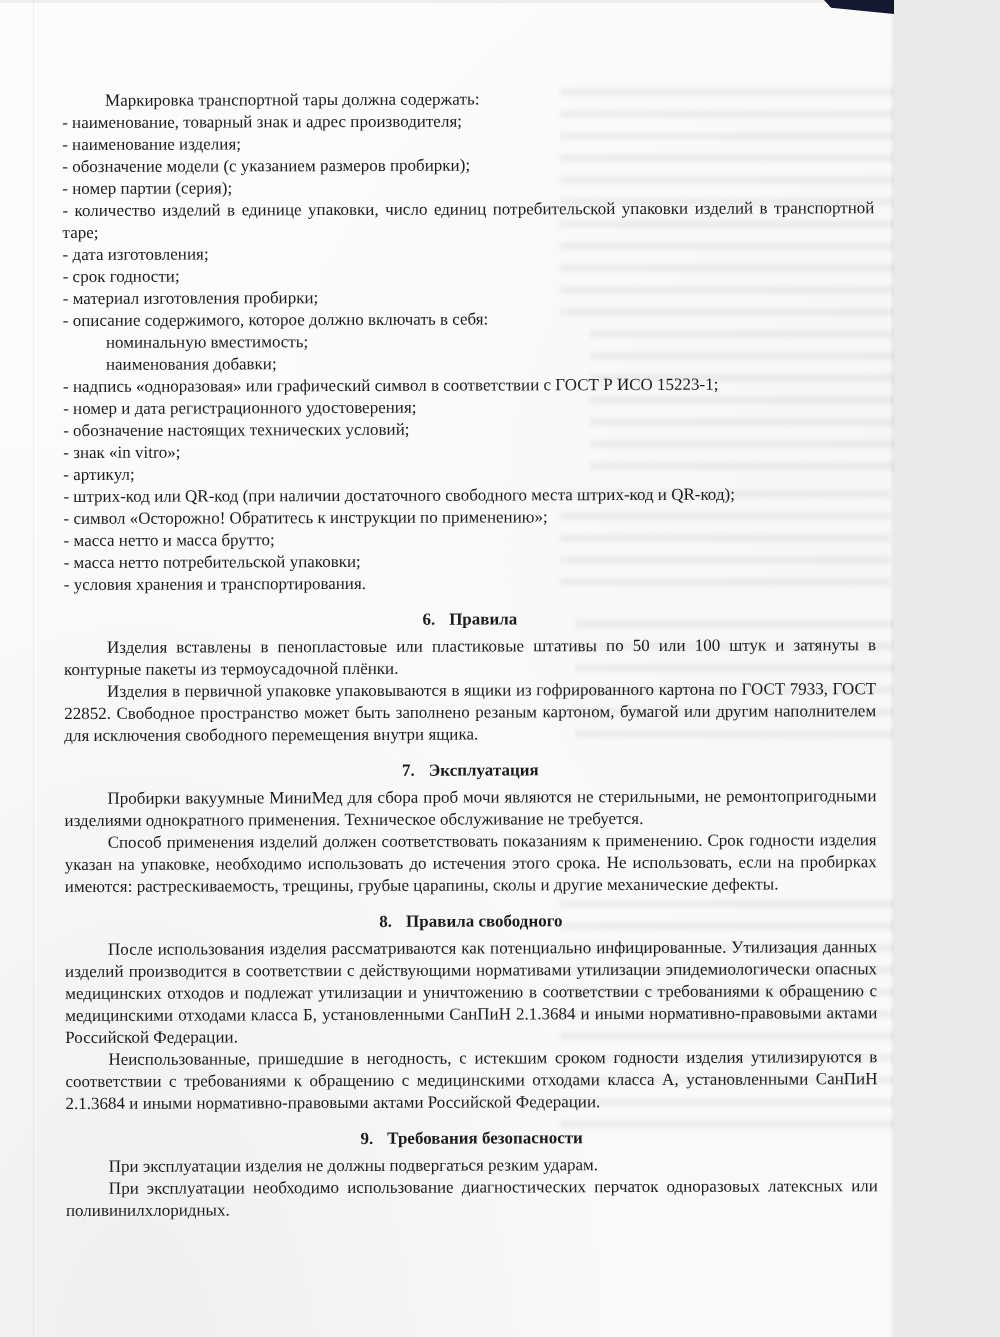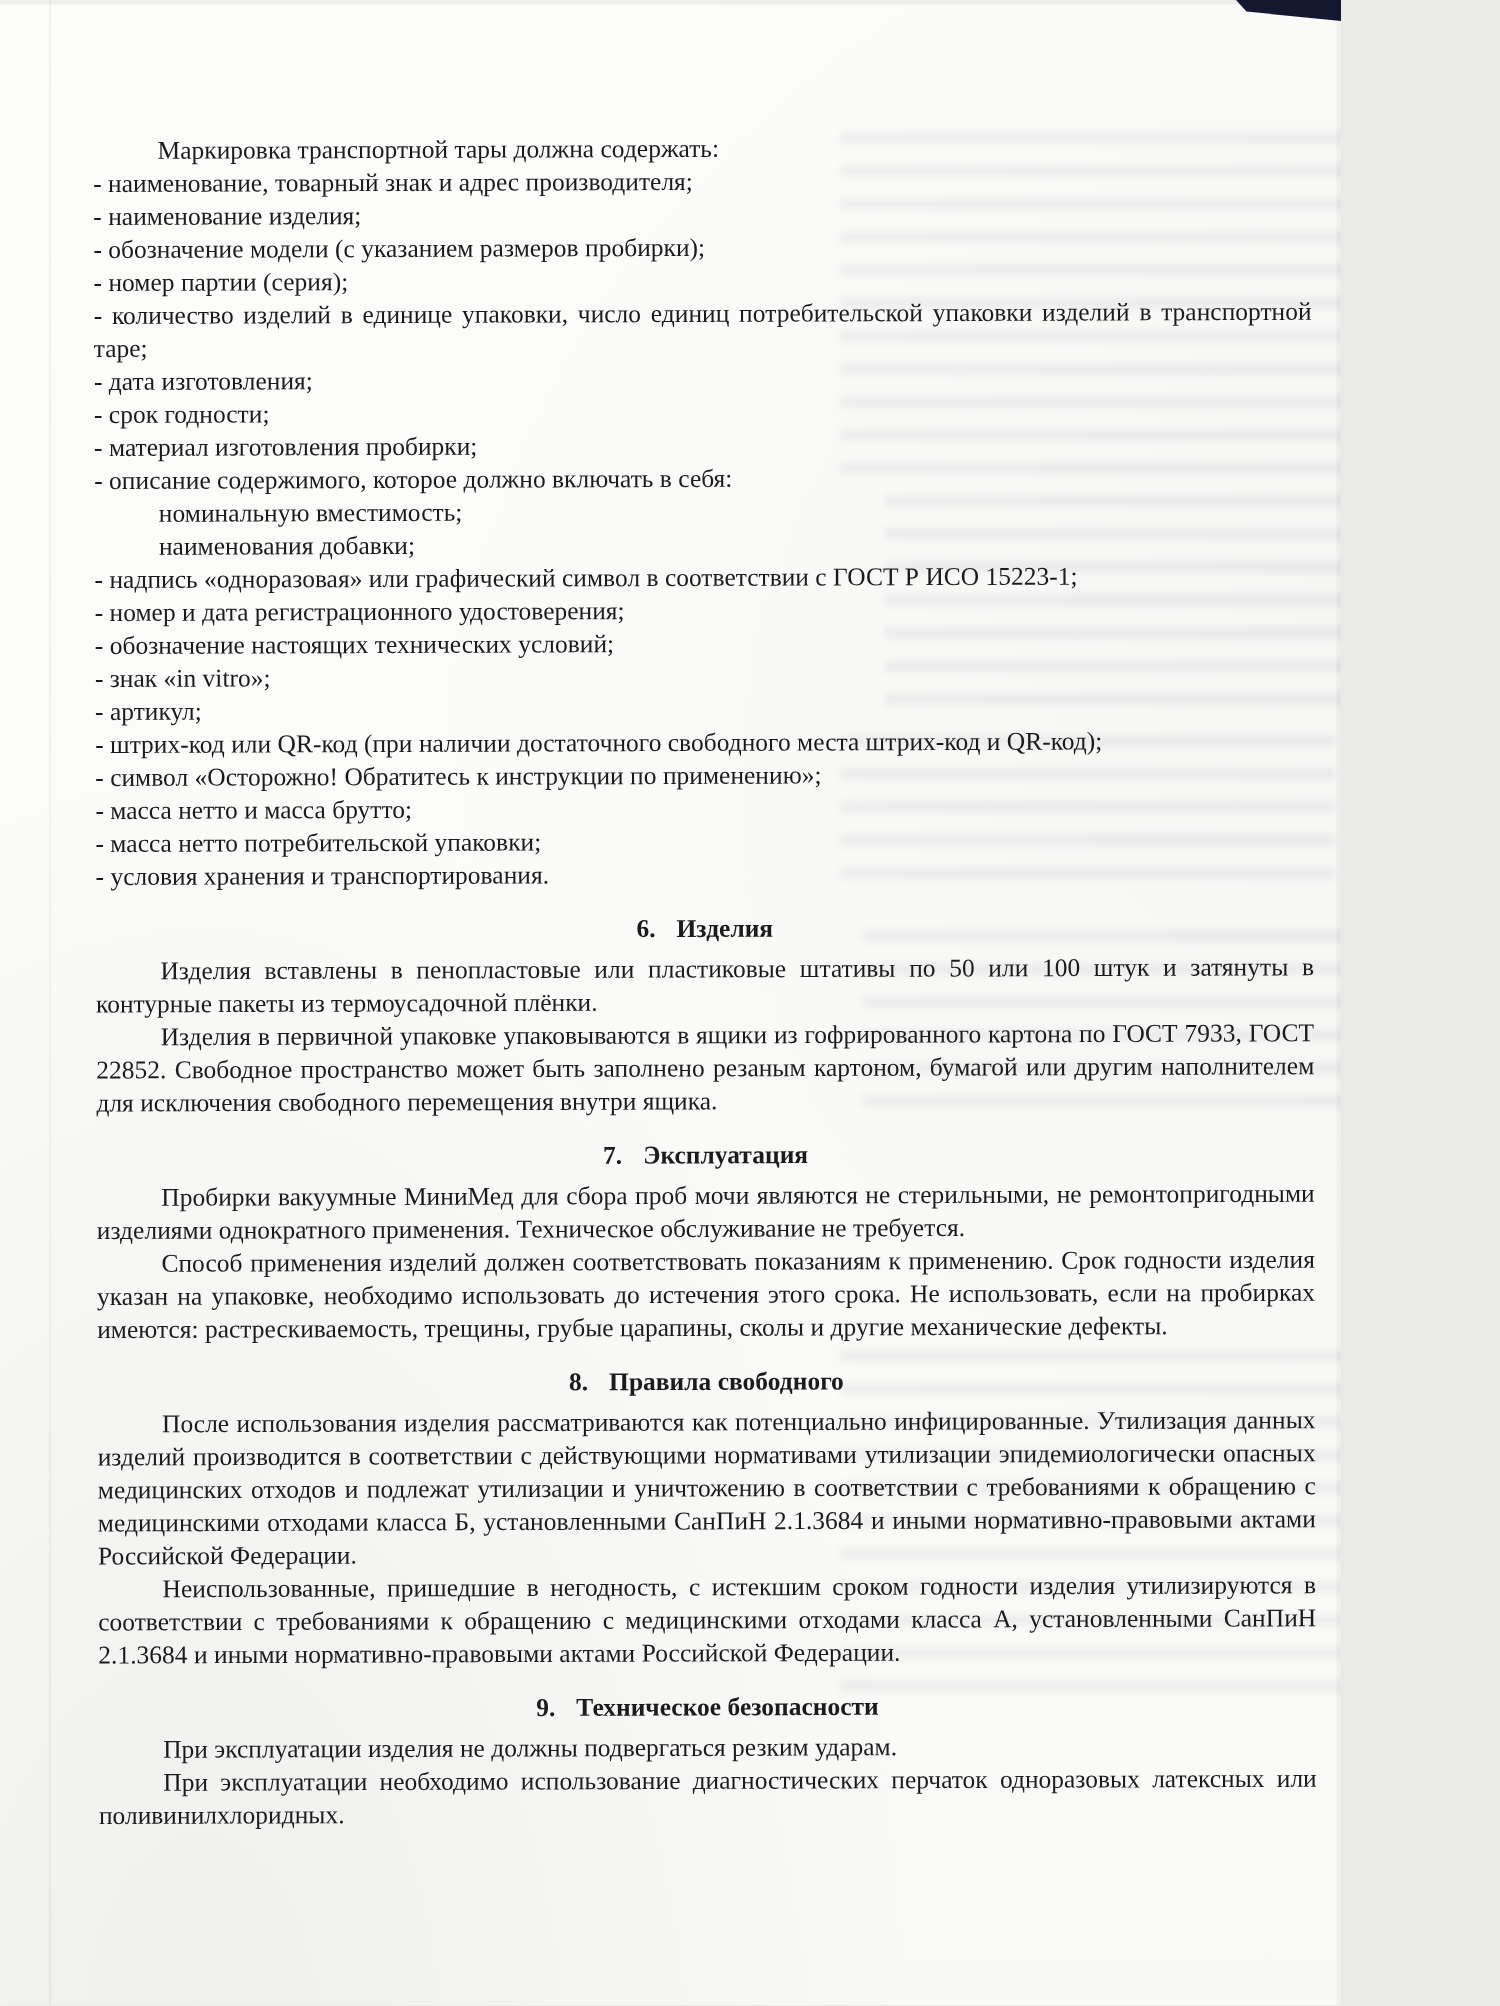--- a/index.html
+++ b/index.html
@@ -140,28 +140,28 @@
         <div class="list-item">- знак «in vitro»;</div>
         <div class="list-item">- артикул;</div>
         <div class="list-item">- штрих-код или QR-код (при наличии достаточного свободного места штрих-код и QR-код);</div>
         <div class="list-item">- символ «Осторожно! Обратитесь к инструкции по применению»;</div>
         <div class="list-item">- масса нетто и масса брутто;</div>
         <div class="list-item">- масса нетто потребительской упаковки;</div>
         <div class="list-item">- условия хранения и транспортирования.</div>
       </div>
 
     <div>
-        <h2 class="heading"><span>6.</span><span class="heading-title">Изделия</span></h2>
+        <h2 class="heading"><span>6.</span><span class="heading-title">Правила</span></h2>
         <p class="para">Изделия вставлены в пенопластовые или пластиковые штативы по 50 или 100 штук и затянуты в контурные пакеты из термоусадочной плёнки.</p>
         <p class="para">Изделия в первичной упаковке упаковываются в ящики из гофрированного картона по ГОСТ 7933, ГОСТ 22852. Свободное пространство может быть заполнено резаным картоном, бумагой или другим наполнителем для исключения свободного перемещения внутри ящика.</p>
         <h2 class="heading"><span>7.</span><span class="heading-title">Эксплуатация</span></h2>
         <p class="para">Пробирки вакуумные МиниМед для сбора проб мочи являются не стерильными, не ремонтопригодными изделиями однократного применения. Техническое обслуживание не требуется.</p>
         <p class="para">Способ применения изделий должен соответствовать показаниям к применению. Срок годности изделия указан на упаковке, необходимо использовать до истечения этого срока. Не использовать, если на пробирках имеются: растрескиваемость, трещины, грубые царапины, сколы и другие механические дефекты.</p>
         <h2 class="heading"><span>8.</span><span class="heading-title">Правила свободного</span></h2>
         <p class="para">После использования изделия рассматриваются как потенциально инфицированные. Утилизация данных изделий производится в соответствии с действующими нормативами утилизации эпидемиологически опасных медицинских отходов и подлежат утилизации и уничтожению в соответствии с требованиями к обращению с медицинскими отходами класса Б, установленными СанПиН 2.1.3684 и иными нормативно-правовыми актами Российской Федерации.</p>
         <p class="para">Неиспользованные, пришедшие в негодность, с истекшим сроком годности изделия утилизируются в соответствии с требованиями к обращению с медицинскими отходами класса А, установленными СанПиН 2.1.3684 и иными нормативно-правовыми актами Российской Федерации.</p>
-        <h2 class="heading"><span>9.</span><span class="heading-title">Техническое безопасности</span></h2>
+        <h2 class="heading"><span>9.</span><span class="heading-title">Требования безопасности</span></h2>
         <p class="para">При эксплуатации изделия не должны подвергаться резким ударам.</p>
         <p class="para">При эксплуатации необходимо использование диагностических перчаток одноразовых латексных или поливинилхлоридных.</p>
       </div>
   </div>
 
 </div>
 
 </body></html>

